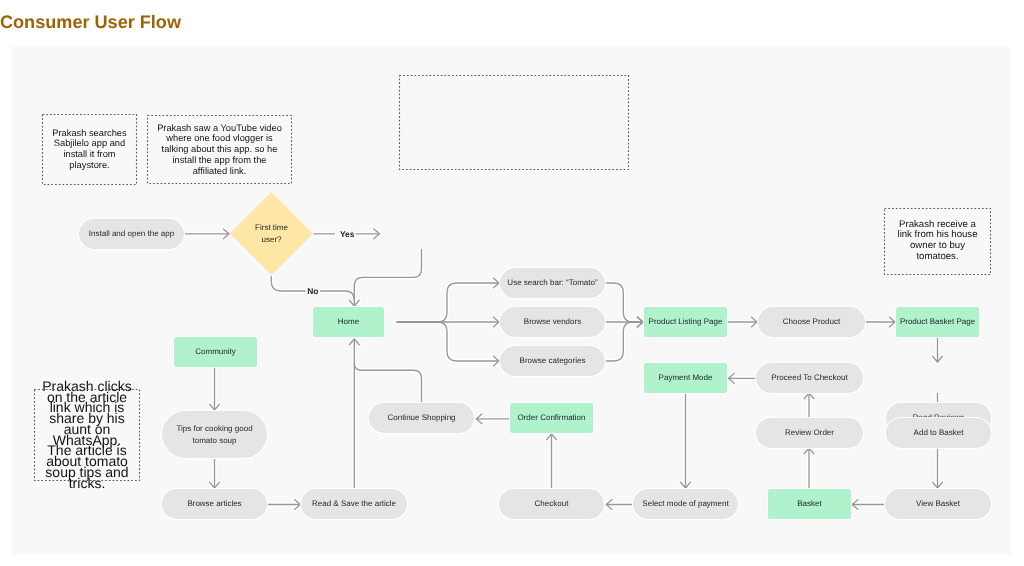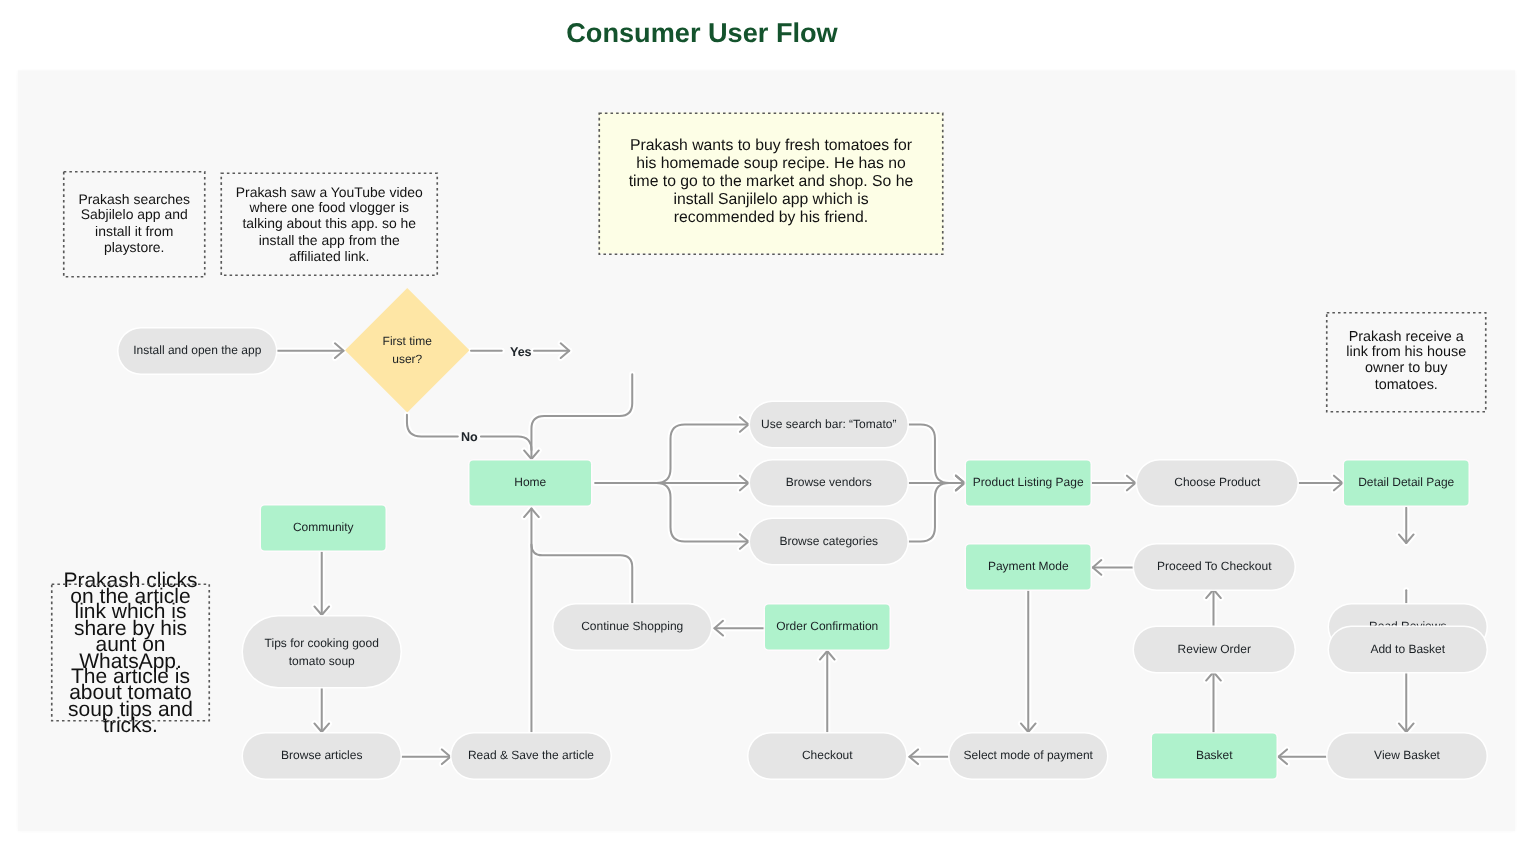--- a/index.html
+++ b/index.html
@@ -1,19 +1,19 @@
 <!DOCTYPE html>
 <html><head>
 <meta charset="utf-8">
 <style>
   html,body{margin:0;padding:0;}
   body{width:1024px;height:566px;background:#ffffff;font-family:"Liberation Sans",sans-serif;overflow:hidden;
         -webkit-font-smoothing:antialiased;text-rendering:geometricPrecision;}
   #page{position:relative;width:1024px;height:566px;}
-  #title{position:absolute;left:0;top:12px;width:936px;text-align:center;color:#14532d;font-weight:bold;font-size:18.1px;}
+  #title{position:absolute;left:0;top:12px;width:936px;text-align:left;color:#a16207;font-weight:bold;font-size:18.1px;}
   #canvas{position:absolute;left:12px;top:47px;width:998px;height:507px;background:#f8f8f8;box-shadow:0 0 2.5px rgba(0,0,0,0.035);}
   svg#edges{position:absolute;left:0;top:0;width:998px;height:507px;overflow:visible;}
   
   .edge{fill:none;stroke:#989898;stroke-width:1.35;stroke-linecap:round;stroke-linejoin:round;}
   .edge-halo{fill:none;stroke:#ffffff;stroke-width:4;stroke-linecap:round;stroke-linejoin:round;}
   .note-border{fill:none;stroke:#595959;stroke-width:1.1;stroke-dasharray:1.7 2.05;stroke-linecap:butt;}
   svg#overlay{position:absolute;left:0;top:0;width:998px;height:507px;pointer-events:none;}
   .node{position:absolute;box-sizing:border-box;display:flex;align-items:center;justify-content:center;text-align:center;
         font-size:8px;color:#1b2024;line-height:11.2px;white-space:pre-line;}
   .pill{background:#e5e5e5;border-radius:18px;box-shadow:0 0 0 1px rgba(255,255,255,0.95);}
@@ -142,41 +142,40 @@
       <path class="edge" d="M197.6 435.3 L202.5 441 L207.4 435.3"></path>
       <path class="edge" d="M256 457.5 L288.3 457.5"></path>
       <path class="edge" d="M282.6 452.6 L288.3 457.5 L282.6 462.4"></path>
       <path class="edge" d="M342.3 441 L342.3 292"></path>
       <path class="edge" d="M337.4 297.7 L342.3 292 L347.2 297.7"></path>
 
     </svg>
 
     <div class="note" style="left:30.0px;top:67.0px;width:95px;height:70px;">Prakash searches Sabjilelo app and install it from playstore.</div>
     <div class="note" style="left:135.0px;top:68.0px;width:145px;height:69px;padding-left:9px;padding-right:9px;">Prakash saw a YouTube video where one food vlogger is talking about this app. so he install the app from the affiliated link.</div>
-    <div class="note yellow" style="left:387.0px;top:28.0px;width:230px;height:94px;font-size:10.5px;line-height:11.9px;padding-left:17px;padding-right:17px;">Prakash wants to buy fresh tomatoes for his homemade soup recipe. He has no time to go to the market and shop. So he install Sanjilelo app which is recommended by his friend.</div>
     <div class="note" style="left:872.0px;top:161.0px;width:107px;height:66px;font-size:9.6px;padding-left:12px;padding-right:12px;">Prakash receive a link from his house owner to buy tomatoes.</div>
     <div class="note" style="left:22.0px;top:342.0px;width:106px;height:91px;font-size:14px;padding-left:7px;padding-right:7px;">Prakash clicks on the article link which is share by his aunt on WhatsApp. The article is about tomato soup tips and tricks.</div>
 
     <div class="node pill" style="left:67.0px;top:172.0px;width:105px;height:30px;">Install and open the app</div>
 
     <div class="diawrap" style="left:218.0px;top:145.0px;width:83px;height:83px;">
       <svg viewBox="0 0 83 83" width="83" height="83" style="position:absolute;left:0;top:0;">
         <polygon points="41.5,0 83,41.5 41.5,83 0,41.5" fill="#fee6a5"></polygon>
       </svg>
       <div class="node dia" style="left:0;top:0;width:83px;height:83px;background:none;line-height:11.2px;">First time
 user?</div>
     </div>
 
-    <div class="node green" style="left:301.0px;top:260.0px;width:81px;height:30px;text-align:center;">Home</div>
+    <div class="node green" style="left:301.0px;top:260.0px;width:71px;height:30px;text-align:center;">Home</div>
     <div class="node pill" style="left:488.0px;top:221.0px;width:105px;height:30px;">Use search bar: “Tomato”</div>
     <div class="node pill" style="left:488.0px;top:260.0px;width:105px;height:30px;">Browse vendors</div>
     <div class="node pill" style="left:488.0px;top:299.0px;width:105px;height:30px;">Browse categories</div>
     <div class="node green" style="left:632.0px;top:260.0px;width:83px;height:30px;">Product Listing Page</div>
     <div class="node pill" style="left:746.0px;top:260.0px;width:107px;height:30px;">Choose Product</div>
-    <div class="node green" style="left:884.0px;top:260.0px;width:83px;height:30px;">Detail Detail Page</div>
+    <div class="node green" style="left:884.0px;top:260.0px;width:83px;height:30px;">Product Basket Page</div>
     <div class="node pill" style="left:874.0px;top:316.0px;width:105px;height:30px;margin-top:40px;">Read Reviews</div>
     <div class="node pill" style="left:874.0px;top:371.0px;width:105px;height:30px;">Add to Basket</div>
     <div class="node pill" style="left:873.0px;top:442.0px;width:106px;height:30px;">View Basket</div>
     <div class="node green" style="left:756.0px;top:442.0px;width:83px;height:30px;">Basket</div>
     <div class="node pill" style="left:621.0px;top:442.0px;width:105px;height:30px;">Select mode of payment</div>
     <div class="node pill" style="left:487.0px;top:442.0px;width:105px;height:30px;">Checkout</div>
     <div class="node green" style="left:632.0px;top:316.0px;width:83px;height:30px;">Payment Mode</div>
     <div class="node pill" style="left:744.0px;top:316.0px;width:107px;height:30px;">Proceed To Checkout</div>
     <div class="node pill" style="left:744.0px;top:371.0px;width:107px;height:30px;">Review Order</div>
     <div class="node green" style="left:498.0px;top:356.0px;width:83px;height:30px;">Order Confirmation</div>

